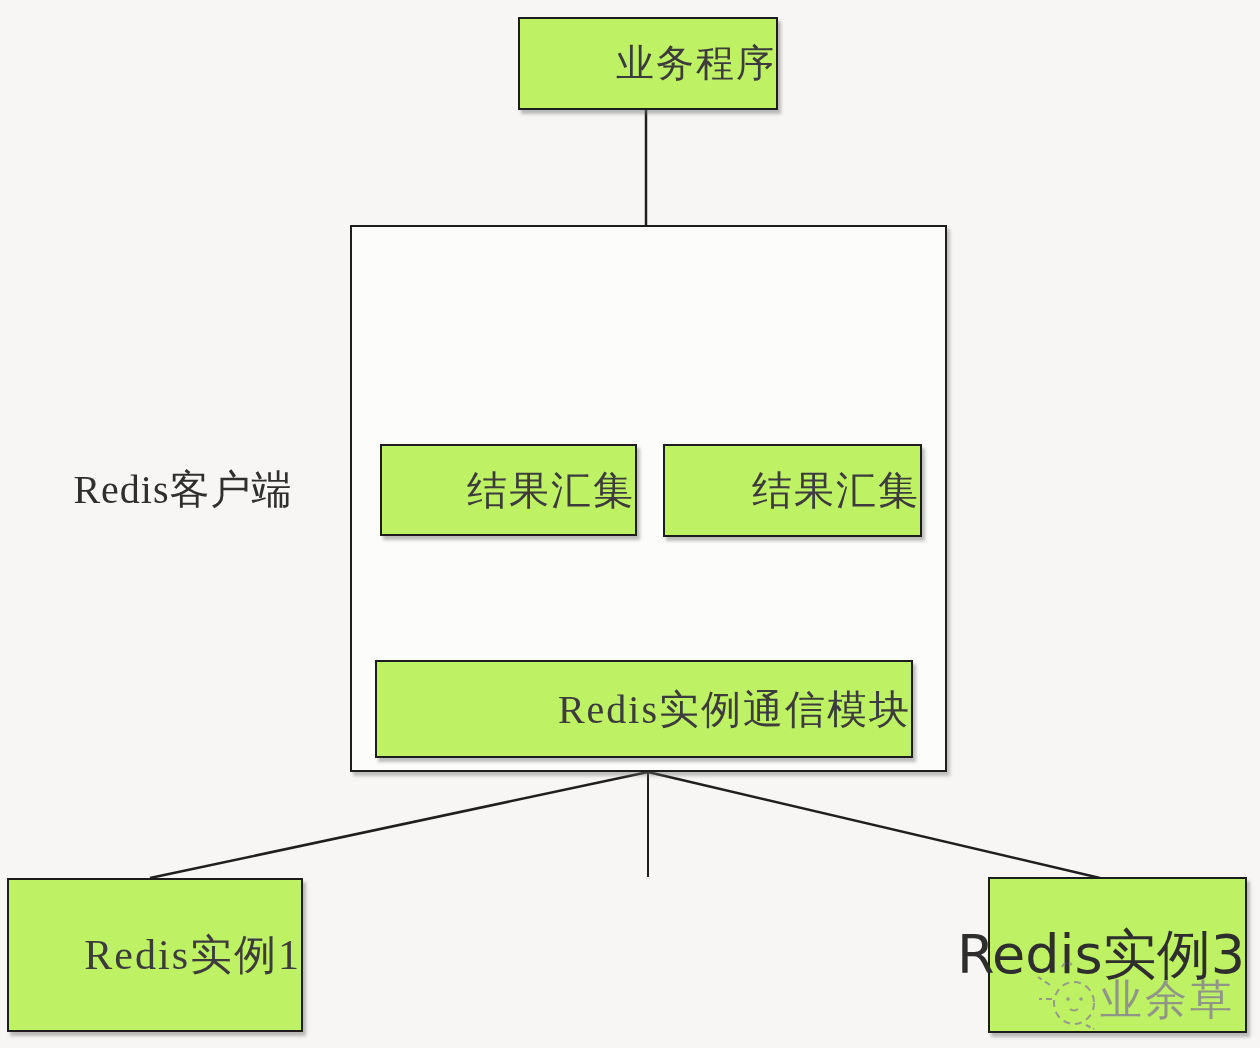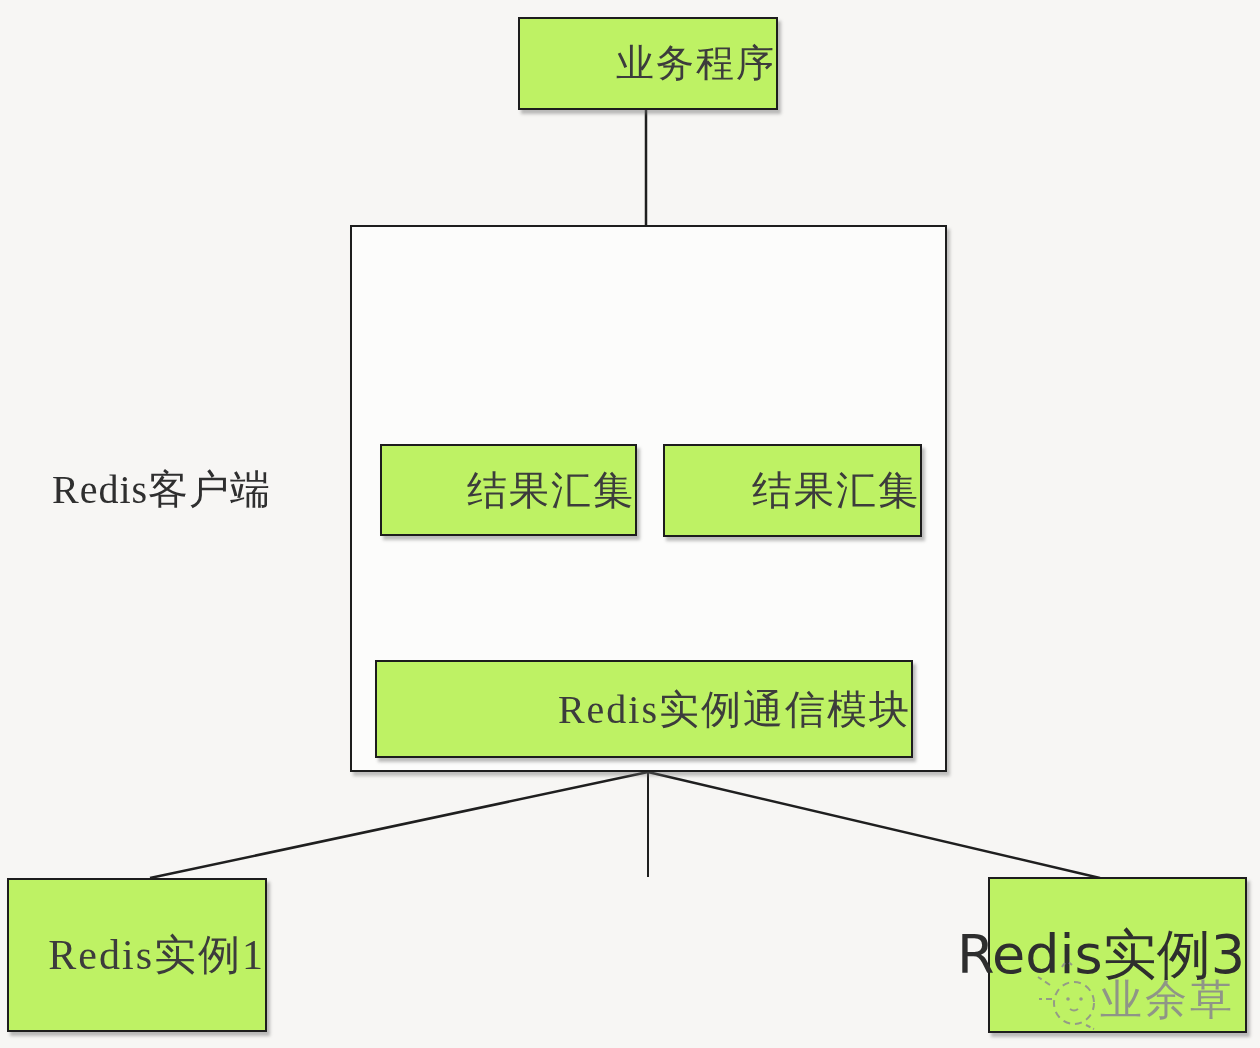--- a/index.html
+++ b/index.html
@@ -43,31 +43,32 @@
     box-shadow: 3px 4px 3px rgba(110,110,110,0.4);
     z-index: 1;
     box-sizing: border-box;
   }
   .node-business   { left: 518px; top: 17px;  width: 260px; height: 93px;  font-size: 38px; }
   .node-container  { left: 350px; top: 225px; width: 597px; height: 547px; }
   .node-frontend   { left: 378px; top: 240px; width: 547px; height: 101px; font-size: 40px; z-index: 3; }
   .node-routing    { left: 380px; top: 444px; width: 257px; height: 92px;  font-size: 40px; z-index: 3; }
   .node-result     { left: 663px; top: 444px; width: 259px; height: 93px;  font-size: 40px; z-index: 3; }
   .node-instmod    { left: 375px; top: 660px; width: 538px; height: 98px;  font-size: 40px; z-index: 3; }
-  .node-inst1      { left: 7px;   top: 878px; width: 260px; height: 154px; font-size: 42px; }
+  .node-inst1      { left: 7px;   top: 878px; width: 296px; height: 154px; font-size: 42px; }
   .node-inst2      { left: 518px; top: 877px; width: 257px; height: 156px; font-size: 42px; }
   .node-inst3      { left: 988px; top: 877px; width: 259px; height: 156px;
                      font-size: 54px; font-family: "DejaVu Sans", "Liberation Sans", sans-serif;
                      font-weight: normal; letter-spacing: 0; color: #2e2e2e; }
   .side-label {
     position: absolute;
     left: 52px; top: 458px;
     width: 262px; height: 62px;
     display: flex;
     align-items: center;
+    justify-content: center;
     font-size: 40px;
     color: #2f2f2f;
     letter-spacing: 1px;
     z-index: 2;
     white-space: nowrap;
   }
   .watermark-text {
     position: absolute;
     left: 1100px; top: 972px;
     font-size: 42px;

